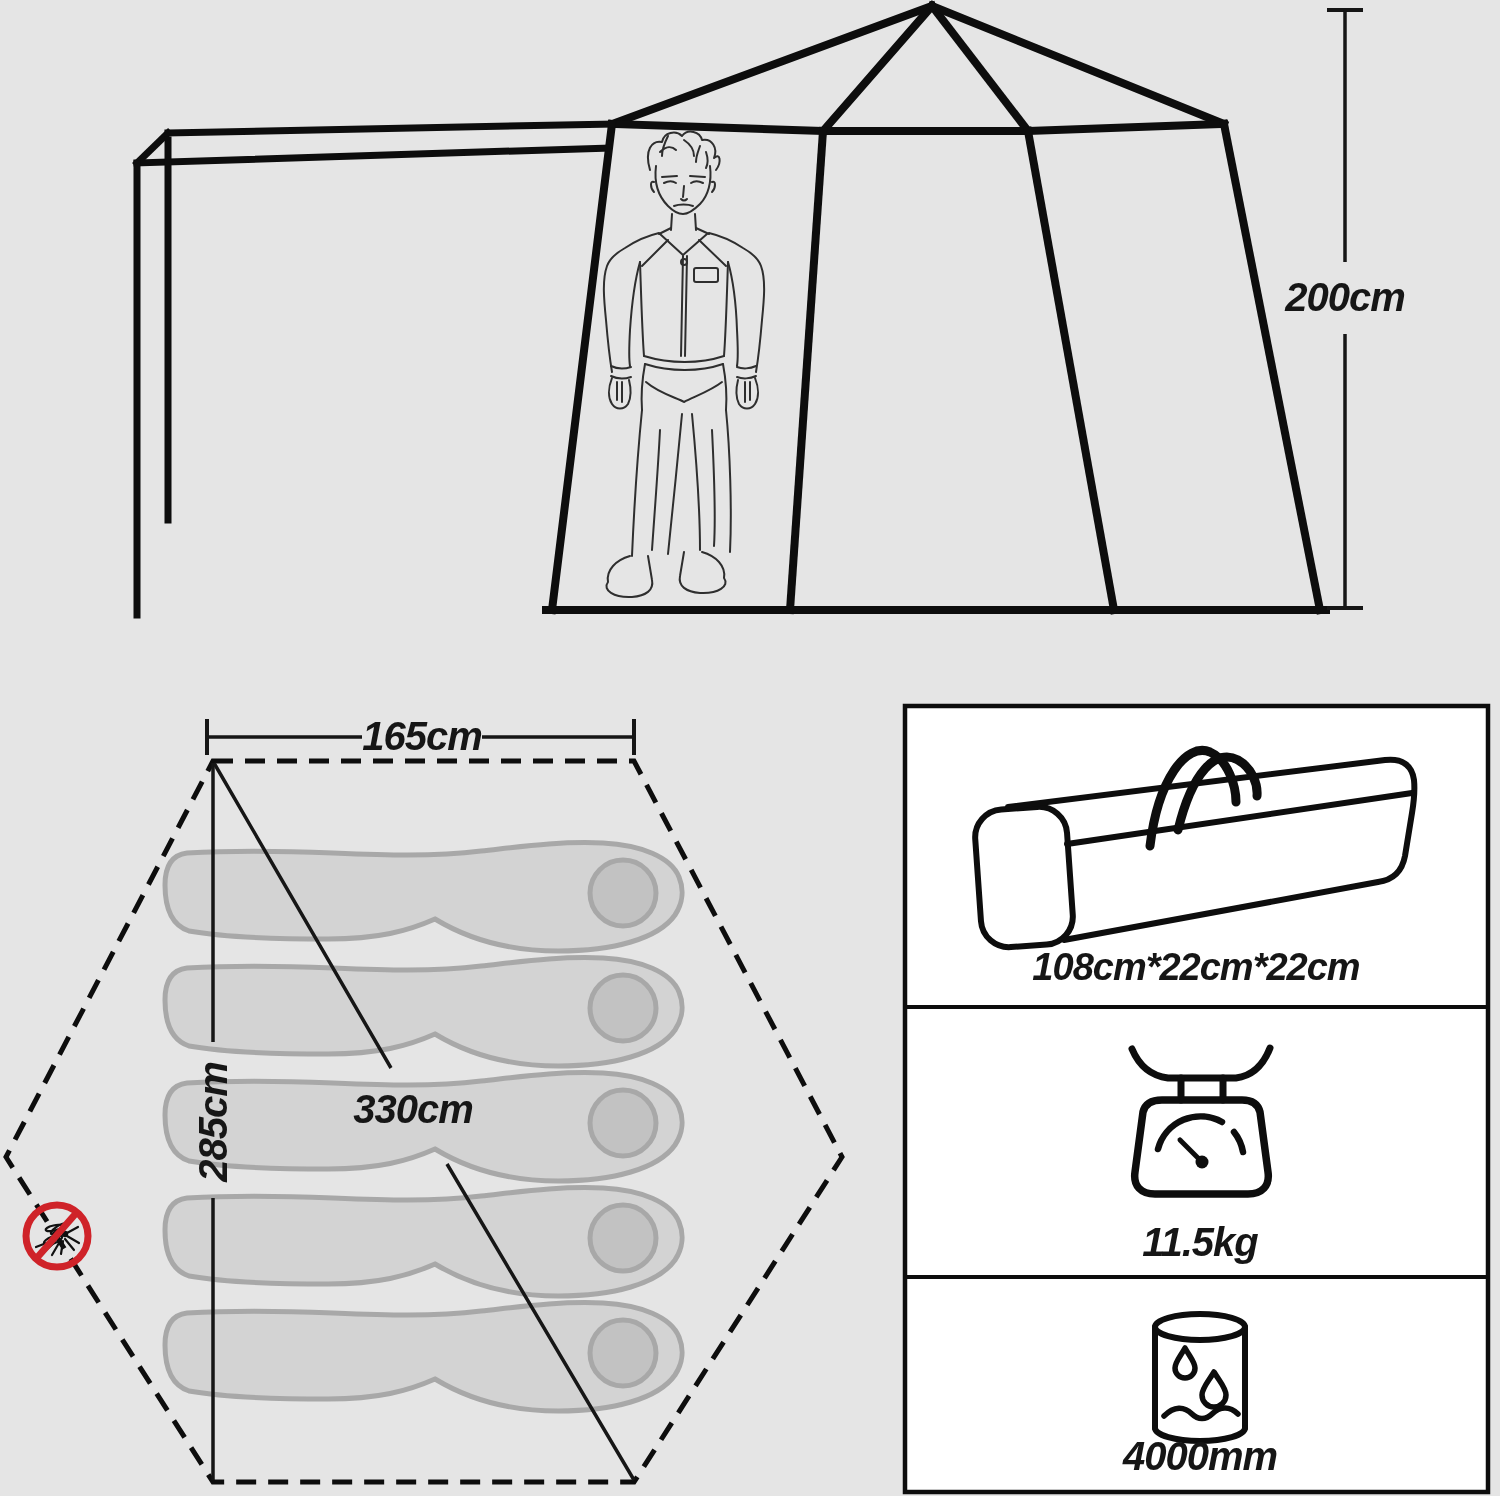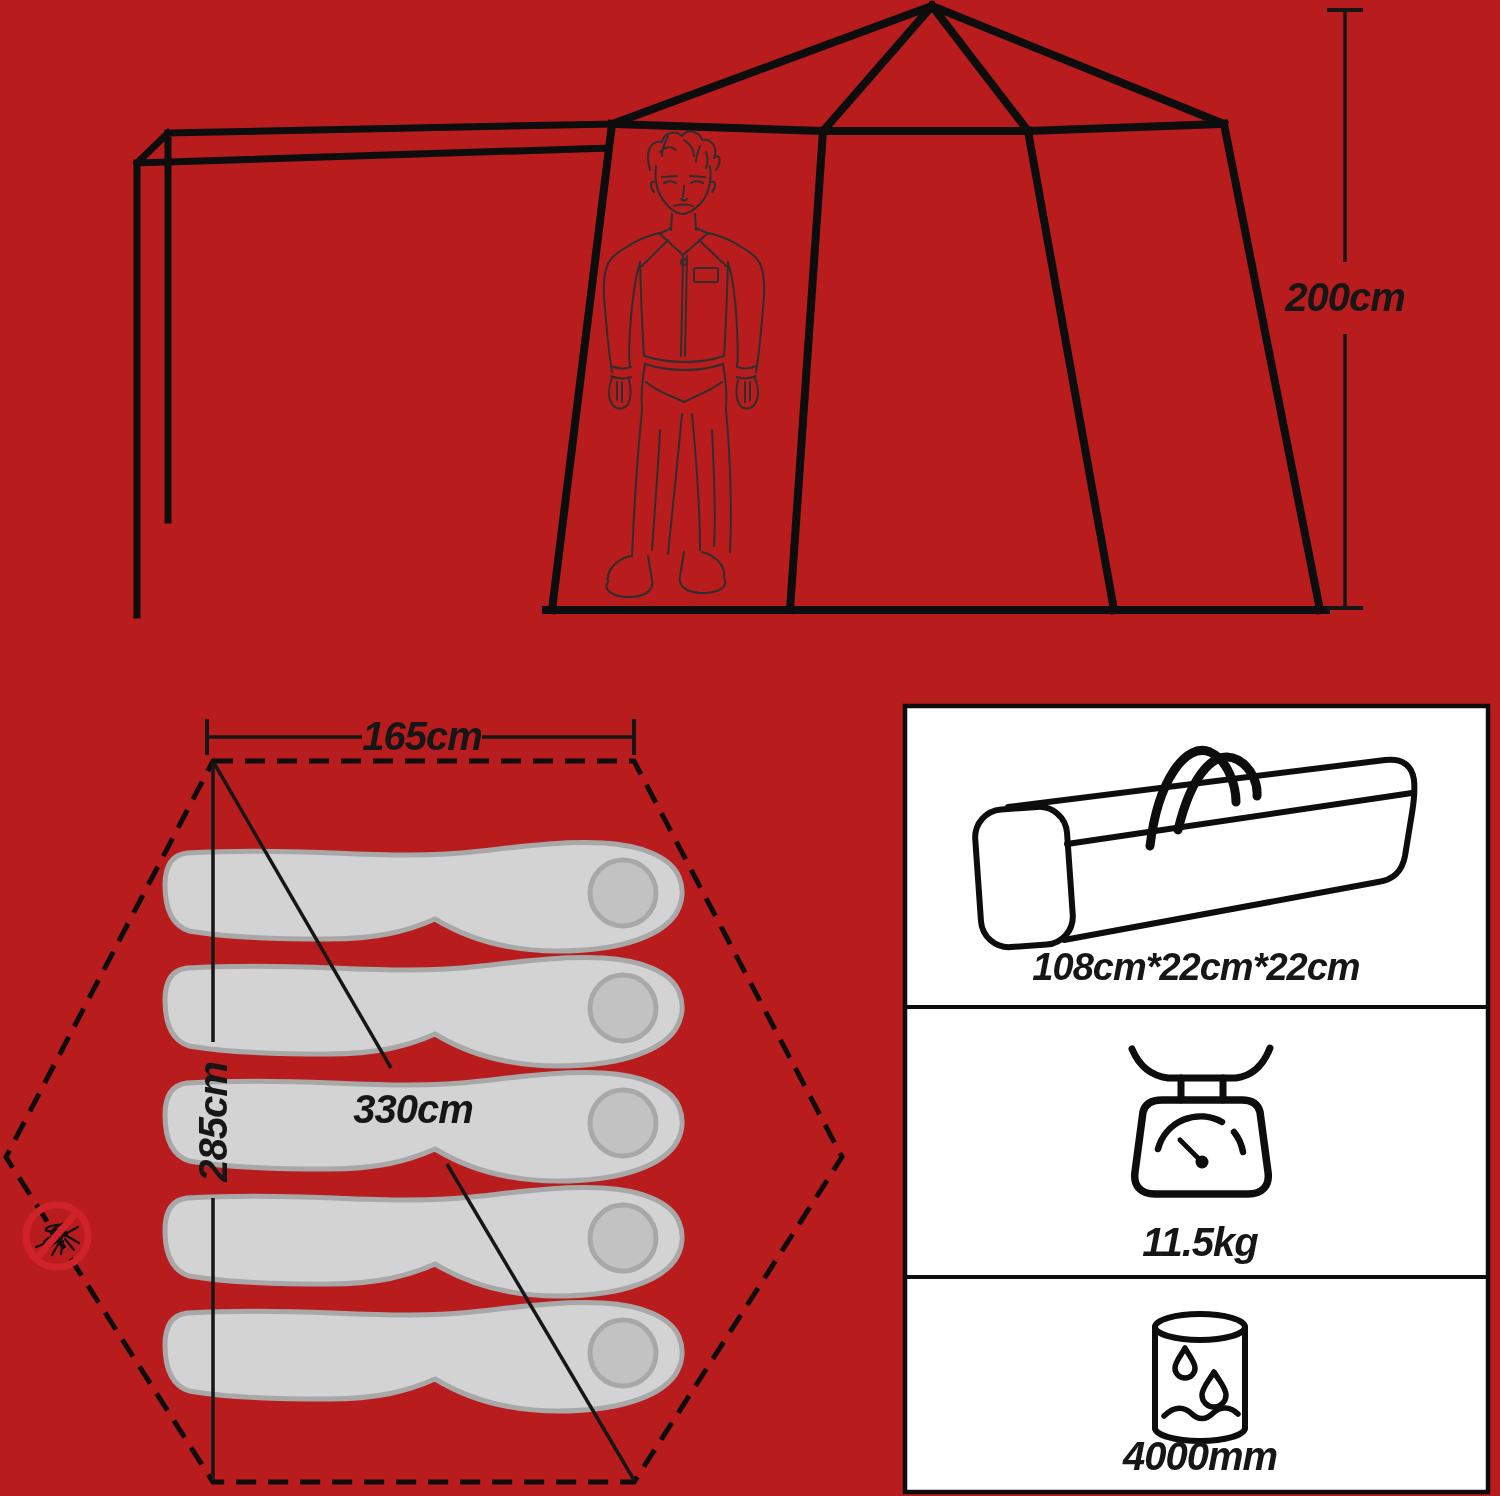--- a/index.html
+++ b/index.html
@@ -1,16 +1,16 @@
 <!DOCTYPE html>
 <html><head>
 <meta charset="utf-8">
 <style>
   html,body{margin:0;padding:0;background:#fff;}
-  .canvas{width:1500px;height:1496px;background:#b91c1c;position:relative;margin:0 auto;}
+  .canvas{width:1500px;height:1496px;background:#e5e5e5;position:relative;margin:0 auto;}
   svg{display:block;}
   .frame{stroke:#0d0d0d;stroke-width:8;fill:none;stroke-linecap:square;stroke-linejoin:miter;}
   .awn{stroke:#0d0d0d;stroke-width:7;fill:none;stroke-linecap:square;}
   .dimline{stroke:#161616;stroke-width:3.5;fill:none;}
   .dimcap{stroke:#161616;stroke-width:4;fill:none;}
   .dimtext{font-family:"Liberation Sans",sans-serif;font-weight:700;font-style:italic;
            font-size:40px;fill:#161616;letter-spacing:-1px;text-anchor:middle;}
   .spectext{font-family:"Liberation Sans",sans-serif;font-weight:700;font-style:italic;
            font-size:40px;fill:#161616;letter-spacing:-1px;text-anchor:middle;}
   .spectext.small{font-size:38px;}

